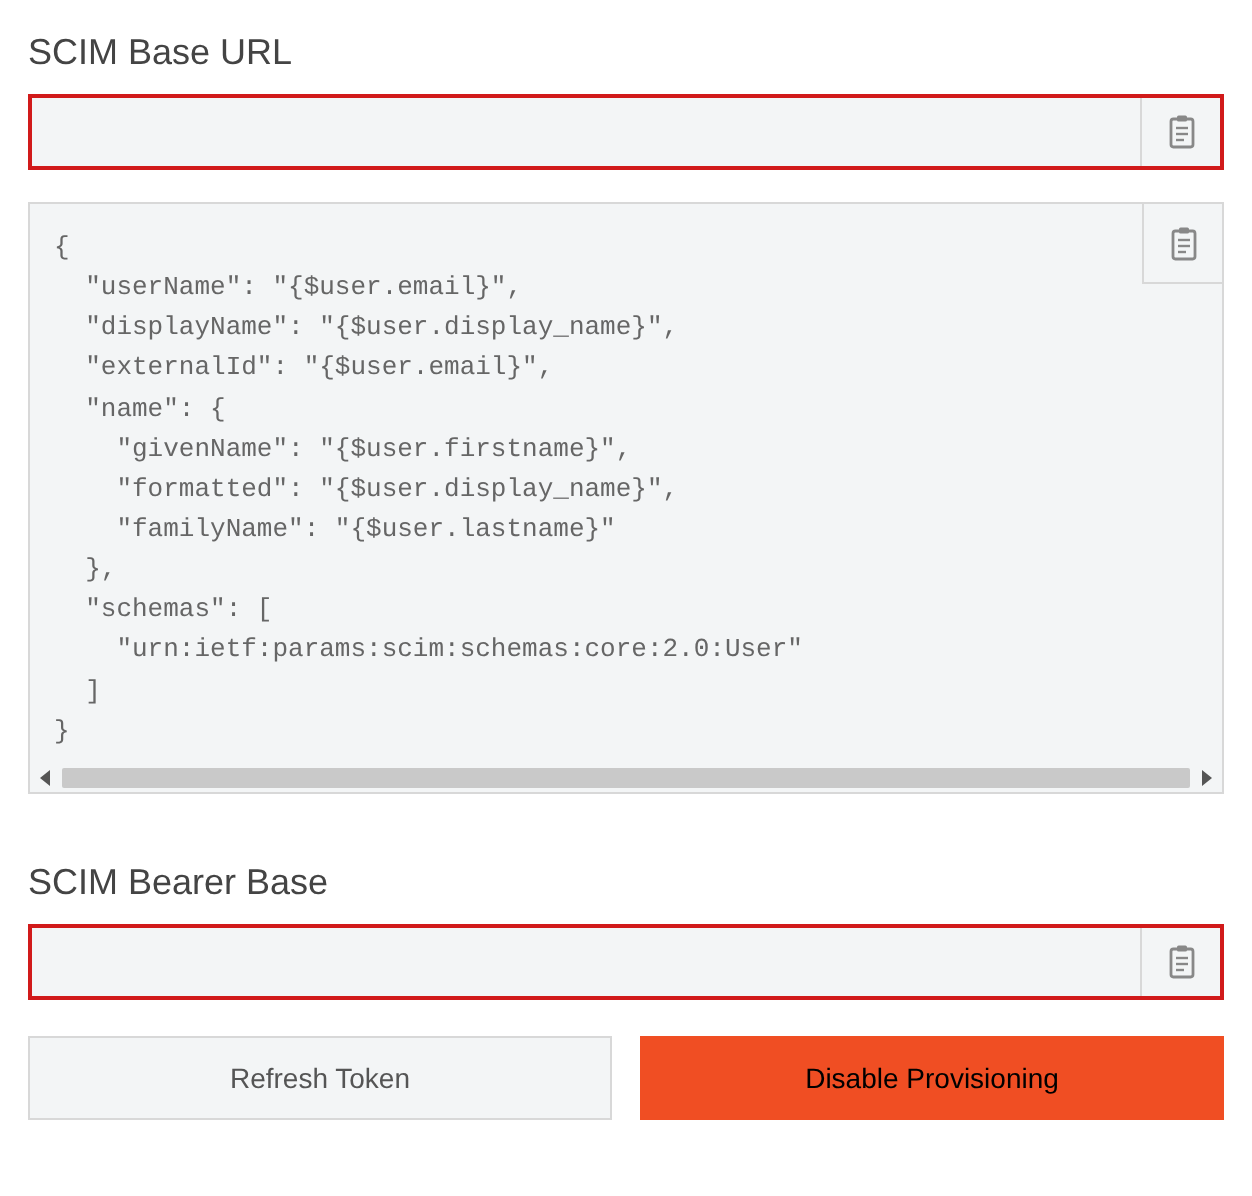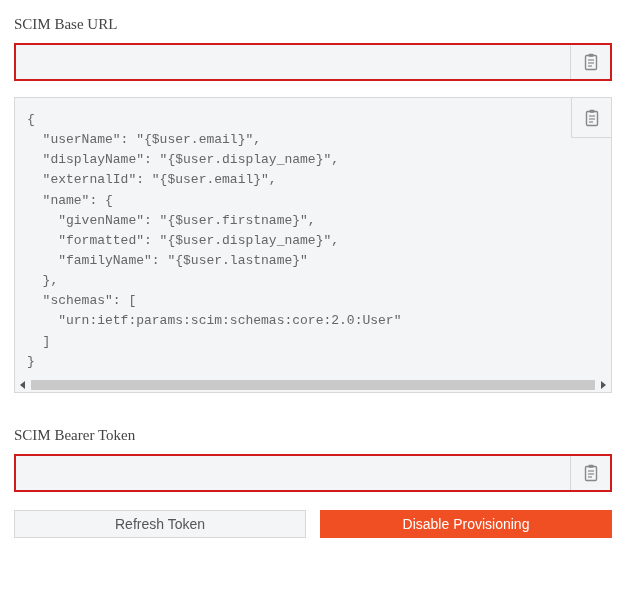--- a/index.html
+++ b/index.html
@@ -8,24 +8,23 @@
     font-family: -apple-system, BlinkMacSystemFont, "Segoe UI", Arial, sans-serif;
     background: #fff;
     color: #333;
     font-size: 14px;
   }
   .page {
     width: 626px;
     padding: 10px 14px 20px 14px;
   }
   .field-label {
-    font-size: 15px;
+    font-size: 18px;
     color: #444;
     margin: 6px 0 10px 0;
-    font-family: Liberation Serif, serif;
   }
   .field-box {
     position: relative;
     border: 1px solid #d8d8d8;
     background: #f3f5f6;
     min-height: 38px;
     display: flex;
     align-items: stretch;
   }
   .field-box.highlight {
@@ -102,36 +101,36 @@
     border-radius: 1px;
     cursor: pointer;
   }
   .button-row {
     display: flex;
     gap: 14px;
     margin-top: 18px;
   }
   .btn {
     flex: 1 1 0;
-    height: 28px;
+    height: 42px;
     display: flex;
     align-items: center;
     justify-content: center;
     font-size: 14px;
     cursor: pointer;
     border: 1px solid transparent;
   }
   .btn-secondary {
     background: #f3f5f6;
     border: 1px solid #d8d8d8;
     color: #555;
   }
   .btn-danger {
     background: #f04e23;
-    color: #ffffff;
+    color: #000000;
   }
   .gap-lg { height: 28px; }
   .gap-md { height: 16px; }
 
   
   .clip-icon { width: 16px; height: 18px; }
   .clip-icon rect.body { fill: none; stroke: #888; stroke-width: 1.4; }
   .clip-icon rect.tab  { fill: #888; }
   .clip-icon line      { stroke: #888; stroke-width: 1.2; }
 </style>
@@ -189,21 +188,21 @@
       <div class="sb-arrow">
         <svg width="8" height="8" viewBox="0 0 8 8">
             <polygon points="2,0 2,8 7,4" fill="#555"></polygon>
           </svg>
       </div>
     </div>
   </div>
 
   <div class="gap-lg"></div>
 
-  <div class="field-label">SCIM Bearer Token</div>
+  <div class="field-label">SCIM Bearer Base</div>
   <div class="field-box highlight">
     <div class="field-value"></div>
     <div class="copy-strip">
       <svg class="clip-icon" viewBox="0 0 16 18">
         <rect class="body" x="2.5" y="2.5" width="11" height="14" rx="1.2"></rect>
         <rect class="tab" x="5.5" y="0.8" width="5" height="3" rx="0.8"></rect>
         <line x1="5" y1="7" x2="11" y2="7"></line>
         <line x1="5" y1="10" x2="11" y2="10"></line>
         <line x1="5" y1="13" x2="9" y2="13"></line>
       </svg>

